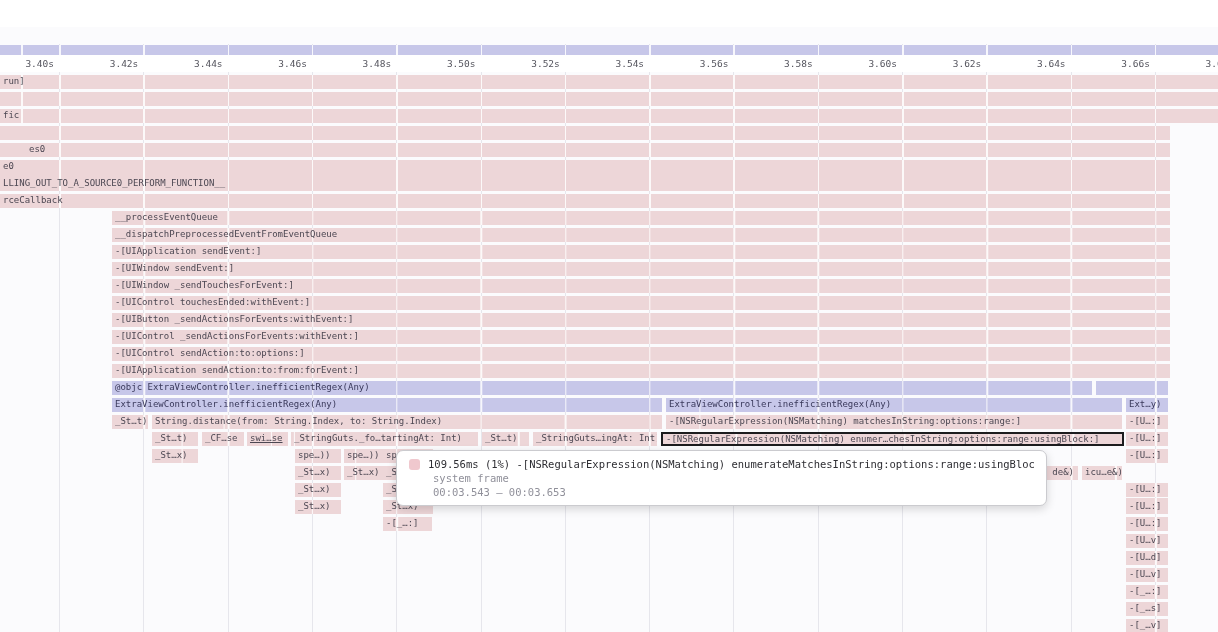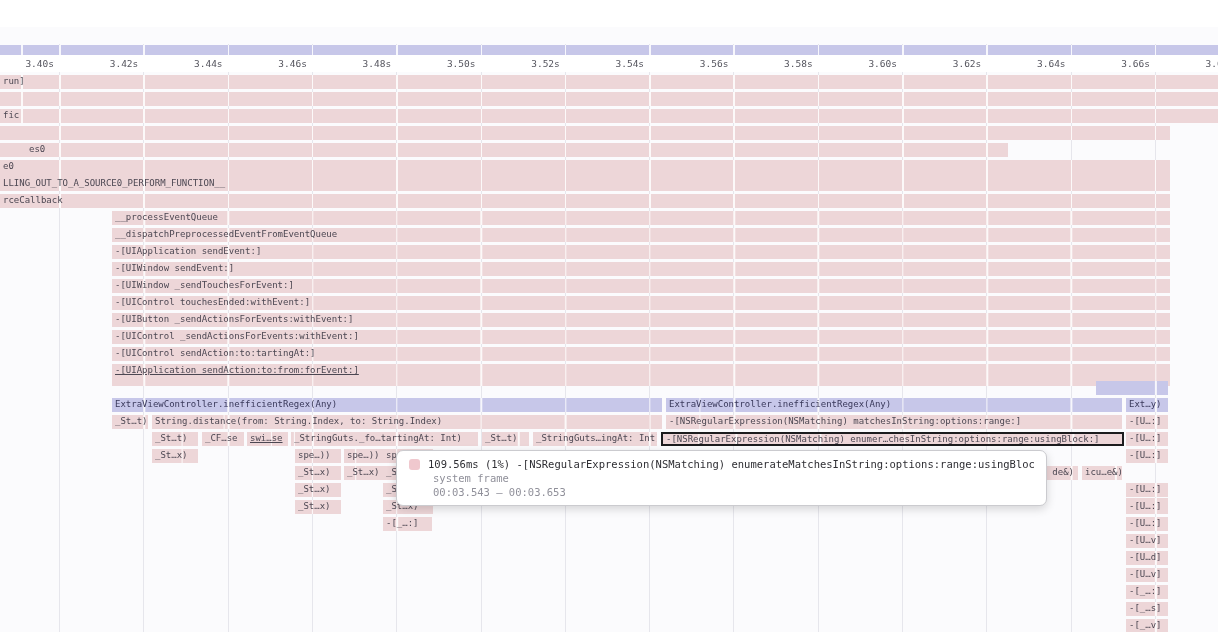--- a/index.html
+++ b/index.html
@@ -62,34 +62,35 @@
       <div class="gridline" style="left: 1071px;"></div>
       <div class="gridline" style="left: 1155px;"></div>
     </div>
   <div id="rows">
       <div class="bar lav" style="left: 0px; top: 45px; width: 1218px; height: 11px; background-image: repeating-linear-gradient(to right, rgba(255, 255, 255, 0.85) 0px, rgba(255, 255, 255, 0.85) 1.5px, transparent 1.5px, transparent 84.3px); background-position-x: 59px;"></div>
       <div class="bar pink" style="left: 0px; top: 58px; width: 1218px; height: 14px; background-image: repeating-linear-gradient(to right, rgba(255, 255, 255, 0.85) 0px, rgba(255, 255, 255, 0.85) 1.5px, transparent 1.5px, transparent 84.3px); background-position-x: 59px;"></div>
       <div class="bar pink" style="left: 0px; top: 75px; width: 1218px; height: 14px; background-image: repeating-linear-gradient(to right, rgba(255, 255, 255, 0.85) 0px, rgba(255, 255, 255, 0.85) 1.5px, transparent 1.5px, transparent 84.3px); background-position-x: 59px;">run]</div>
       <div class="bar pink" style="left: 0px; top: 92px; width: 1218px; height: 14px; background-image: repeating-linear-gradient(to right, rgba(255, 255, 255, 0.85) 0px, rgba(255, 255, 255, 0.85) 1.5px, transparent 1.5px, transparent 84.3px); background-position-x: 59px;"></div>
       <div class="bar pink" style="left: 0px; top: 109px; width: 1218px; height: 14px; background-image: repeating-linear-gradient(to right, rgba(255, 255, 255, 0.85) 0px, rgba(255, 255, 255, 0.85) 1.5px, transparent 1.5px, transparent 84.3px); background-position-x: 59px;">fic</div>
       <div class="bar pink" style="left: 0px; top: 126px; width: 1170px; height: 14px; background-image: repeating-linear-gradient(to right, rgba(255, 255, 255, 0.85) 0px, rgba(255, 255, 255, 0.85) 1.5px, transparent 1.5px, transparent 84.3px); background-position-x: 59px;"></div>
-      <div class="bar pink" style="left: 0px; top: 143px; width: 1008px; height: 14px; background-image: repeating-linear-gradient(to right, rgba(255, 255, 255, 0.85) 0px, rgba(255, 255, 255, 0.85) 1.5px, transparent 1.5px, transparent 84.3px); background-position-x: 59px; padding-left: 29px;">es0</div>
+      <div class="bar pink" style="left: 0px; top: 143px; width: 1170px; height: 14px; background-image: repeating-linear-gradient(to right, rgba(255, 255, 255, 0.85) 0px, rgba(255, 255, 255, 0.85) 1.5px, transparent 1.5px, transparent 84.3px); background-position-x: 59px; padding-left: 29px;">es0</div>
       <div class="bar pink" style="left: 0px; top: 160px; width: 1170px; height: 20px; background-image: repeating-linear-gradient(to right, rgba(255, 255, 255, 0.85) 0px, rgba(255, 255, 255, 0.85) 1.5px, transparent 1.5px, transparent 84.3px); background-position-x: 59px;">e0</div>
       <div class="bar pink" style="left: 0px; top: 177px; width: 1170px; height: 14px; background-image: repeating-linear-gradient(to right, rgba(255, 255, 255, 0.85) 0px, rgba(255, 255, 255, 0.85) 1.5px, transparent 1.5px, transparent 84.3px); background-position-x: 59px;">LLING_OUT_TO_A_SOURCE0_PERFORM_FUNCTION__</div>
       <div class="bar pink" style="left: 0px; top: 194px; width: 1170px; height: 14px; background-image: repeating-linear-gradient(to right, rgba(255, 255, 255, 0.85) 0px, rgba(255, 255, 255, 0.85) 1.5px, transparent 1.5px, transparent 84.3px); background-position-x: 59px;">rceCallback</div>
       <div class="bar pink" style="left: 112px; top: 211px; width: 1058px; height: 14px; background-image: repeating-linear-gradient(to right, rgba(255, 255, 255, 0.85) 0px, rgba(255, 255, 255, 0.85) 1.5px, transparent 1.5px, transparent 84.3px); background-position-x: 31.3px;">__processEventQueue</div>
       <div class="bar pink" style="left: 112px; top: 228px; width: 1058px; height: 14px; background-image: repeating-linear-gradient(to right, rgba(255, 255, 255, 0.85) 0px, rgba(255, 255, 255, 0.85) 1.5px, transparent 1.5px, transparent 84.3px); background-position-x: 31.3px;">__dispatchPreprocessedEventFromEventQueue</div>
       <div class="bar pink" style="left: 112px; top: 245px; width: 1058px; height: 14px; background-image: repeating-linear-gradient(to right, rgba(255, 255, 255, 0.85) 0px, rgba(255, 255, 255, 0.85) 1.5px, transparent 1.5px, transparent 84.3px); background-position-x: 31.3px;">-[UIApplication sendEvent:]</div>
       <div class="bar pink" style="left: 112px; top: 262px; width: 1058px; height: 14px; background-image: repeating-linear-gradient(to right, rgba(255, 255, 255, 0.85) 0px, rgba(255, 255, 255, 0.85) 1.5px, transparent 1.5px, transparent 84.3px); background-position-x: 31.3px;">-[UIWindow sendEvent:]</div>
       <div class="bar pink" style="left: 112px; top: 279px; width: 1058px; height: 14px; background-image: repeating-linear-gradient(to right, rgba(255, 255, 255, 0.85) 0px, rgba(255, 255, 255, 0.85) 1.5px, transparent 1.5px, transparent 84.3px); background-position-x: 31.3px;">-[UIWindow _sendTouchesForEvent:]</div>
       <div class="bar pink" style="left: 112px; top: 296px; width: 1058px; height: 14px; background-image: repeating-linear-gradient(to right, rgba(255, 255, 255, 0.85) 0px, rgba(255, 255, 255, 0.85) 1.5px, transparent 1.5px, transparent 84.3px); background-position-x: 31.3px;">-[UIControl touchesEnded:withEvent:]</div>
       <div class="bar pink" style="left: 112px; top: 313px; width: 1058px; height: 14px; background-image: repeating-linear-gradient(to right, rgba(255, 255, 255, 0.85) 0px, rgba(255, 255, 255, 0.85) 1.5px, transparent 1.5px, transparent 84.3px); background-position-x: 31.3px;">-[UIButton _sendActionsForEvents:withEvent:]</div>
       <div class="bar pink" style="left: 112px; top: 330px; width: 1058px; height: 14px; background-image: repeating-linear-gradient(to right, rgba(255, 255, 255, 0.85) 0px, rgba(255, 255, 255, 0.85) 1.5px, transparent 1.5px, transparent 84.3px); background-position-x: 31.3px;">-[UIControl _sendActionsForEvents:withEvent:]</div>
-      <div class="bar pink" style="left: 112px; top: 347px; width: 1058px; height: 14px; background-image: repeating-linear-gradient(to right, rgba(255, 255, 255, 0.85) 0px, rgba(255, 255, 255, 0.85) 1.5px, transparent 1.5px, transparent 84.3px); background-position-x: 31.3px;">-[UIControl sendAction:to:tartingAt:]</div>
-      <div class="bar pink" style="left: 112px; top: 364px; width: 1058px; height: 22px; background-image: repeating-linear-gradient(to right, rgba(255, 255, 255, 0.85) 0px, rgba(255, 255, 255, 0.85) 1.5px, transparent 1.5px, transparent 84.3px); background-position-x: 31.3px; text-decoration: underline;">-[UIApplication sendAction:to:from:forEvent:]</div>
+      <div class="bar pink" style="left: 112px; top: 347px; width: 1058px; height: 14px; background-image: repeating-linear-gradient(to right, rgba(255, 255, 255, 0.85) 0px, rgba(255, 255, 255, 0.85) 1.5px, transparent 1.5px, transparent 84.3px); background-position-x: 31.3px;">-[UIControl sendAction:to:options:]</div>
+      <div class="bar pink" style="left: 112px; top: 364px; width: 1058px; height: 14px; background-image: repeating-linear-gradient(to right, rgba(255, 255, 255, 0.85) 0px, rgba(255, 255, 255, 0.85) 1.5px, transparent 1.5px, transparent 84.3px); background-position-x: 31.3px;">-[UIApplication sendAction:to:from:forEvent:]</div>
+      <div class="bar lav" style="left: 112px; top: 381px; width: 980px; height: 14px; background-image: repeating-linear-gradient(to right, rgba(255, 255, 255, 0.85) 0px, rgba(255, 255, 255, 0.85) 1.5px, transparent 1.5px, transparent 84.3px); background-position-x: 31.3px;">@objc ExtraViewController.inefficientRegex(Any)</div>
       <div class="bar lav" style="left: 1096px; top: 381px; width: 72px; height: 14px; background-image: repeating-linear-gradient(to right, rgba(255, 255, 255, 0.85) 0px, rgba(255, 255, 255, 0.85) 1.5px, transparent 1.5px, transparent 84.3px); background-position-x: 58.9px;"></div>
       <div class="bar lav" style="left: 112px; top: 398px; width: 550px; height: 14px; background-image: repeating-linear-gradient(to right, rgba(255, 255, 255, 0.85) 0px, rgba(255, 255, 255, 0.85) 1.5px, transparent 1.5px, transparent 84.3px); background-position-x: 31.3px;">ExtraViewController.inefficientRegex(Any)</div>
       <div class="bar lav" style="left: 666px; top: 398px; width: 456px; height: 14px; background-image: repeating-linear-gradient(to right, rgba(255, 255, 255, 0.85) 0px, rgba(255, 255, 255, 0.85) 1.5px, transparent 1.5px, transparent 84.3px); background-position-x: 67.4px;">ExtraViewController.inefficientRegex(Any)</div>
       <div class="bar lav" style="left: 1126px; top: 398px; width: 42px; height: 14px; background-image: repeating-linear-gradient(to right, rgba(255, 255, 255, 0.85) 0px, rgba(255, 255, 255, 0.85) 1.5px, transparent 1.5px, transparent 84.3px); background-position-x: 28.9px;">Ext…y)</div>
       <div class="bar pink" style="left: 112px; top: 415px; width: 36px; height: 14px; background-image: repeating-linear-gradient(to right, rgba(255, 255, 255, 0.85) 0px, rgba(255, 255, 255, 0.85) 1.5px, transparent 1.5px, transparent 84.3px); background-position-x: 31.3px;">_St…t)</div>
       <div class="bar pink" style="left: 152px; top: 415px; width: 510px; height: 14px; background-image: repeating-linear-gradient(to right, rgba(255, 255, 255, 0.85) 0px, rgba(255, 255, 255, 0.85) 1.5px, transparent 1.5px, transparent 84.3px); background-position-x: 75.6px;">String.distance(from: String.Index, to: String.Index)</div>
       <div class="bar pink" style="left: 666px; top: 415px; width: 456px; height: 14px; background-image: repeating-linear-gradient(to right, rgba(255, 255, 255, 0.85) 0px, rgba(255, 255, 255, 0.85) 1.5px, transparent 1.5px, transparent 84.3px); background-position-x: 67.4px;">-[NSRegularExpression(NSMatching) matchesInString:options:range:]</div>
       <div class="bar pink" style="left: 1126px; top: 415px; width: 42px; height: 14px; background-image: repeating-linear-gradient(to right, rgba(255, 255, 255, 0.85) 0px, rgba(255, 255, 255, 0.85) 1.5px, transparent 1.5px, transparent 84.3px); background-position-x: 28.9px;">-[U…:]</div>
       <div class="bar pink" style="left: 152px; top: 432px; width: 46px; height: 14px; background-image: repeating-linear-gradient(to right, rgba(255, 255, 255, 0.85) 0px, rgba(255, 255, 255, 0.85) 1.5px, transparent 1.5px, transparent 84.3px); background-position-x: 75.6px;">_St…t)</div>
       <div class="bar pink" style="left: 202px; top: 432px; width: 42px; height: 14px; background-image: repeating-linear-gradient(to right, rgba(255, 255, 255, 0.85) 0px, rgba(255, 255, 255, 0.85) 1.5px, transparent 1.5px, transparent 84.3px); background-position-x: 25.6px;">_CF…se</div>

